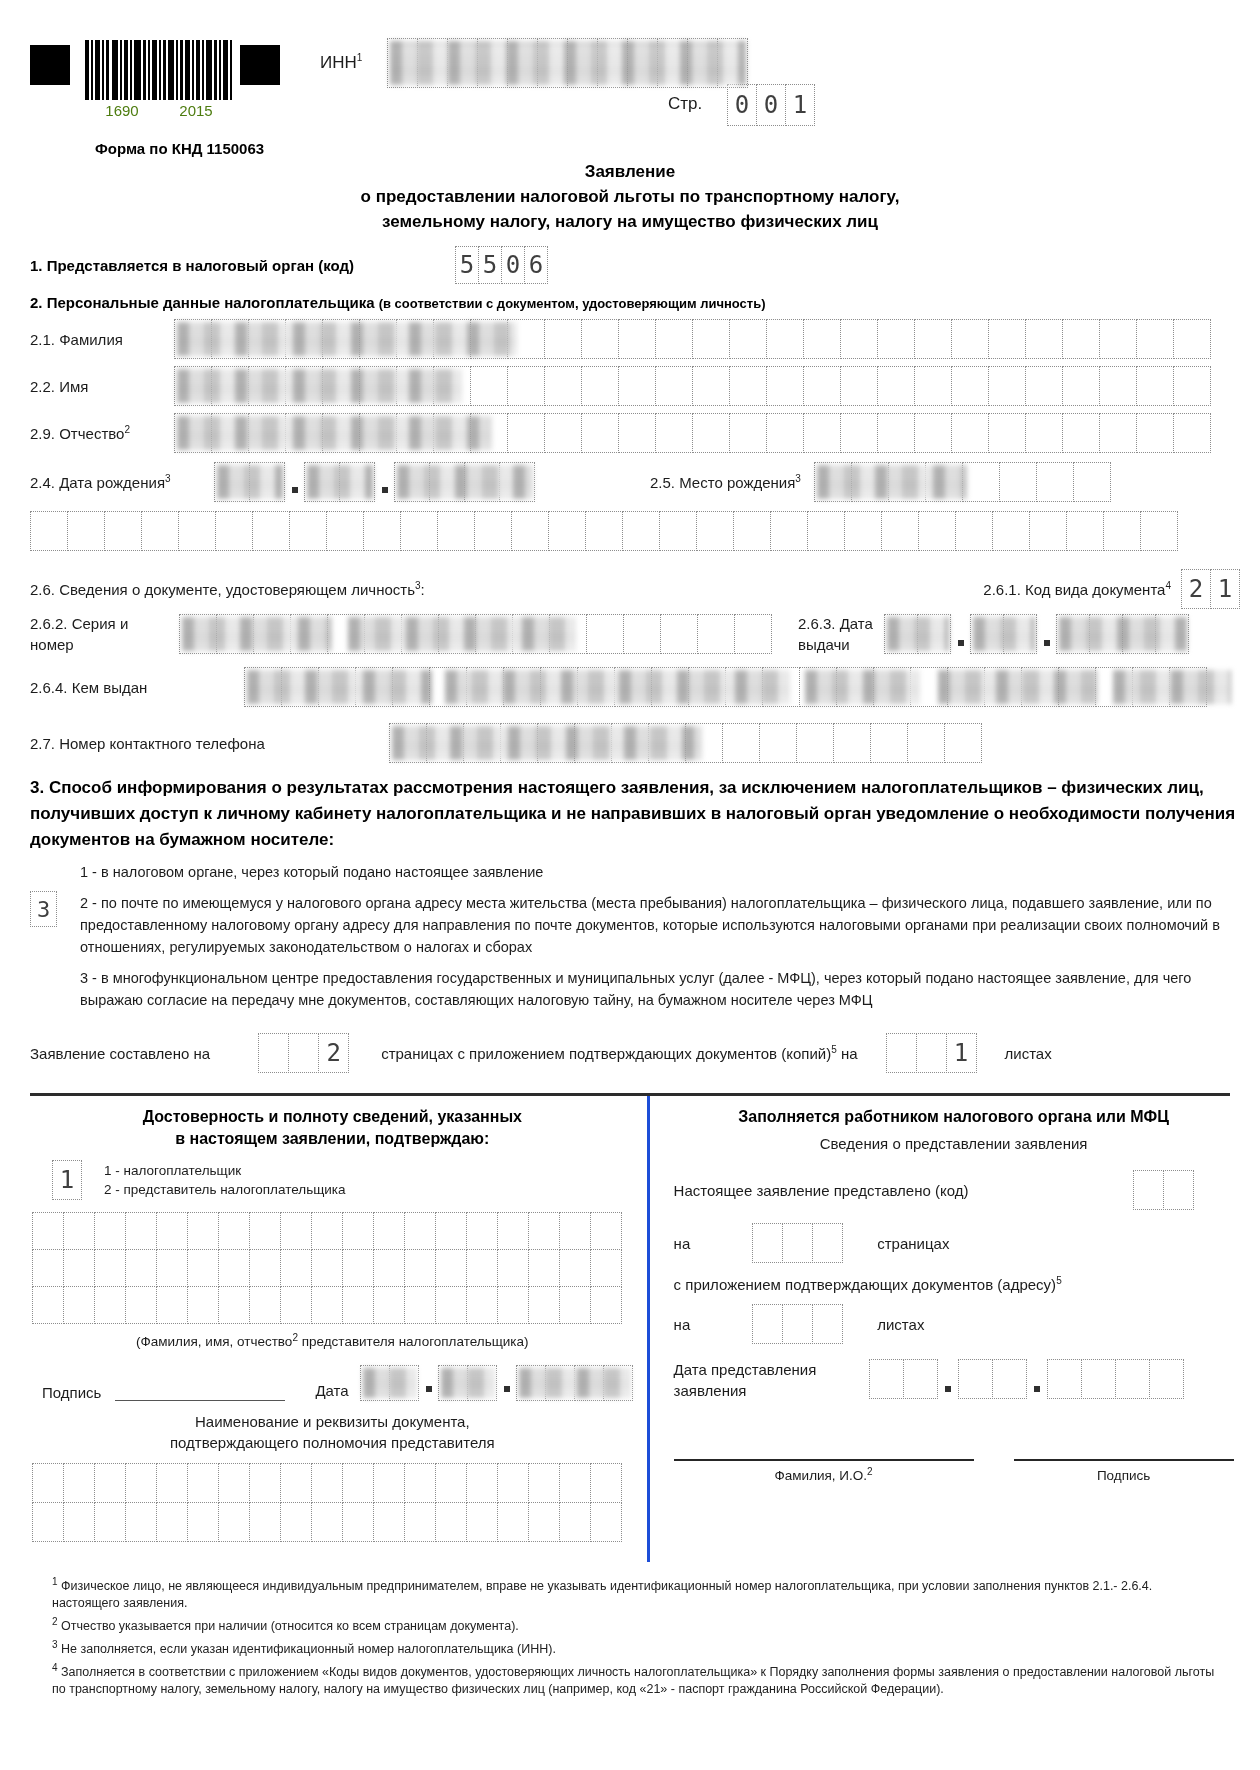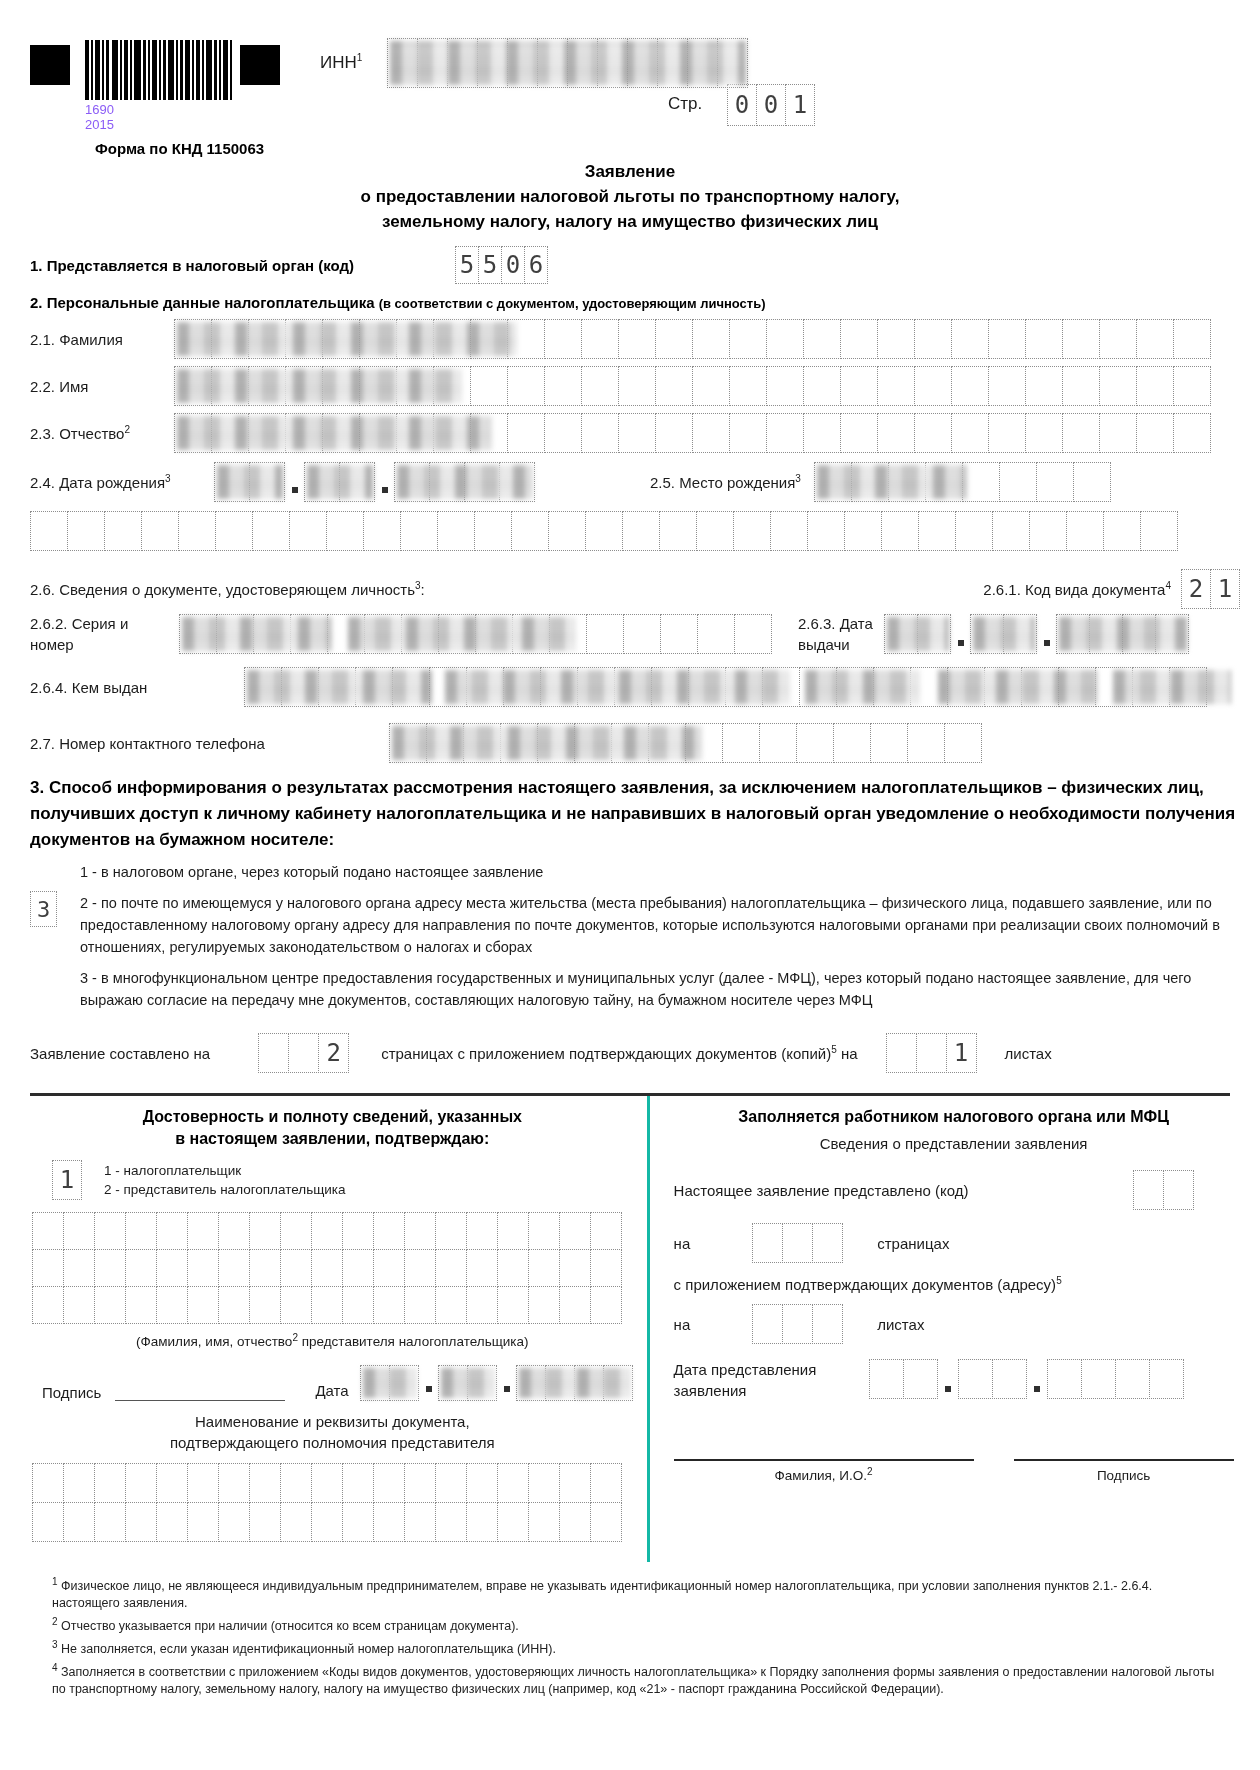--- a/index.html
+++ b/index.html
@@ -32,38 +32,38 @@
       repeating-linear-gradient(0deg, rgba(236,236,236,.55) 0 9px, rgba(193,193,193,.5) 9px 19px, rgba(222,222,222,.55) 19px 30px);
     filter: blur(2.5px);
   }
 
   .dot { width:6px; height:6px; background:#2f2f2f; align-self:flex-end; margin:0 7px 9px 7px; flex:0 0 auto; }
 
   
   .hdr { position:relative; height:238px; }
   .sq { position:absolute; width:40px; height:40px; background:#000; }
   .barcode { position:absolute; left:85px; top:40px; }
-  .bcnum { position:absolute; left:85px; top:102px; width:148px; display:flex; justify-content:space-around; font-size:13px; color:#8b5cf6;flex-direction:column; }
+  .bcnum { position:absolute; left:85px; top:102px; width:148px; display:flex; justify-content:space-around; font-size:15px; color:#4d7c0f; }
   .innlab { position:absolute; left:320px; top:53px; font-size:17px; }
   .innf { position:absolute; left:388px; top:38px; }
   .strlab { position:absolute; left:668px; top:94px; font-size:17px; }
   .strf { position:absolute; left:727px; top:84px; }
   .formcode { position:absolute; left:95px; top:140px; font-weight:700; font-size:15px; color:#000; }
   .ttl { position:absolute; left:0; width:100%; text-align:center; font-weight:700; font-size:17px; color:#000; }
 
   .frow { display:flex; margin-left:30px; margin-right:20px; align-items:center; }
   .flabel { flex:0 0 145px; font-size:15px; padding-right:0; }
 
   .s3opts { position:relative; margin:8px 30px 0 30px; padding-left:50px; }
   .s3code { position:absolute; left:0; top:30px; }
   .opt { margin:0 0 9px 0; font-size:14.5px; line-height:22px; }
 
   
   .bottom { display:flex; margin:20px 30px 0 30px; border-top:3px solid #2c2c2c; }
-  .bl { width:627px; border-right:3px solid #14b8a6; padding:8px 14px 20px 2px; }
+  .bl { width:627px; border-right:3px solid #1d4ed8; padding:8px 14px 20px 2px; }
   .br { flex:1; padding:6px 0 14px 24px; }
   .cttl { text-align:center; font-weight:700; font-size:16px; color:#000; line-height:22px; }
   .csub { text-align:center; font-size:15px; margin-top:7px; }
   .small { font-size:13.5px; line-height:19px; }
   .sigline { display:inline-block; width:170px; border-bottom:1px solid #555; height:15px; }
   .topline { border-top:2px solid #262626; }
   .fns { margin:16px 30px 0 52px; font-size:12.5px; line-height:17px; color:#222; }
   .fns p { margin:0 8px 6px 0; }
 </style>
 </head>
@@ -222,21 +222,21 @@
       <span class="c"></span>
       <span class="c"></span>
       <span class="c"></span>
       <span class="c"></span>
       <span class="c"></span>
     </div>
 </div>
 
 <div class="frow" style="margin-top:7px">
   <div class="flabel">
-    <span>2.3. Отчество</span><sup>2</sup>
+    <span>2.9. Отчество</span><sup>2</sup>
   </div>
   <div class="cr">
     <span class="rd" style="left:2px;width:315px"></span>
   <span class="c"></span>
       <span class="c"></span>
       <span class="c"></span>
       <span class="c"></span>
       <span class="c"></span>
       <span class="c"></span>
       <span class="c"></span>

